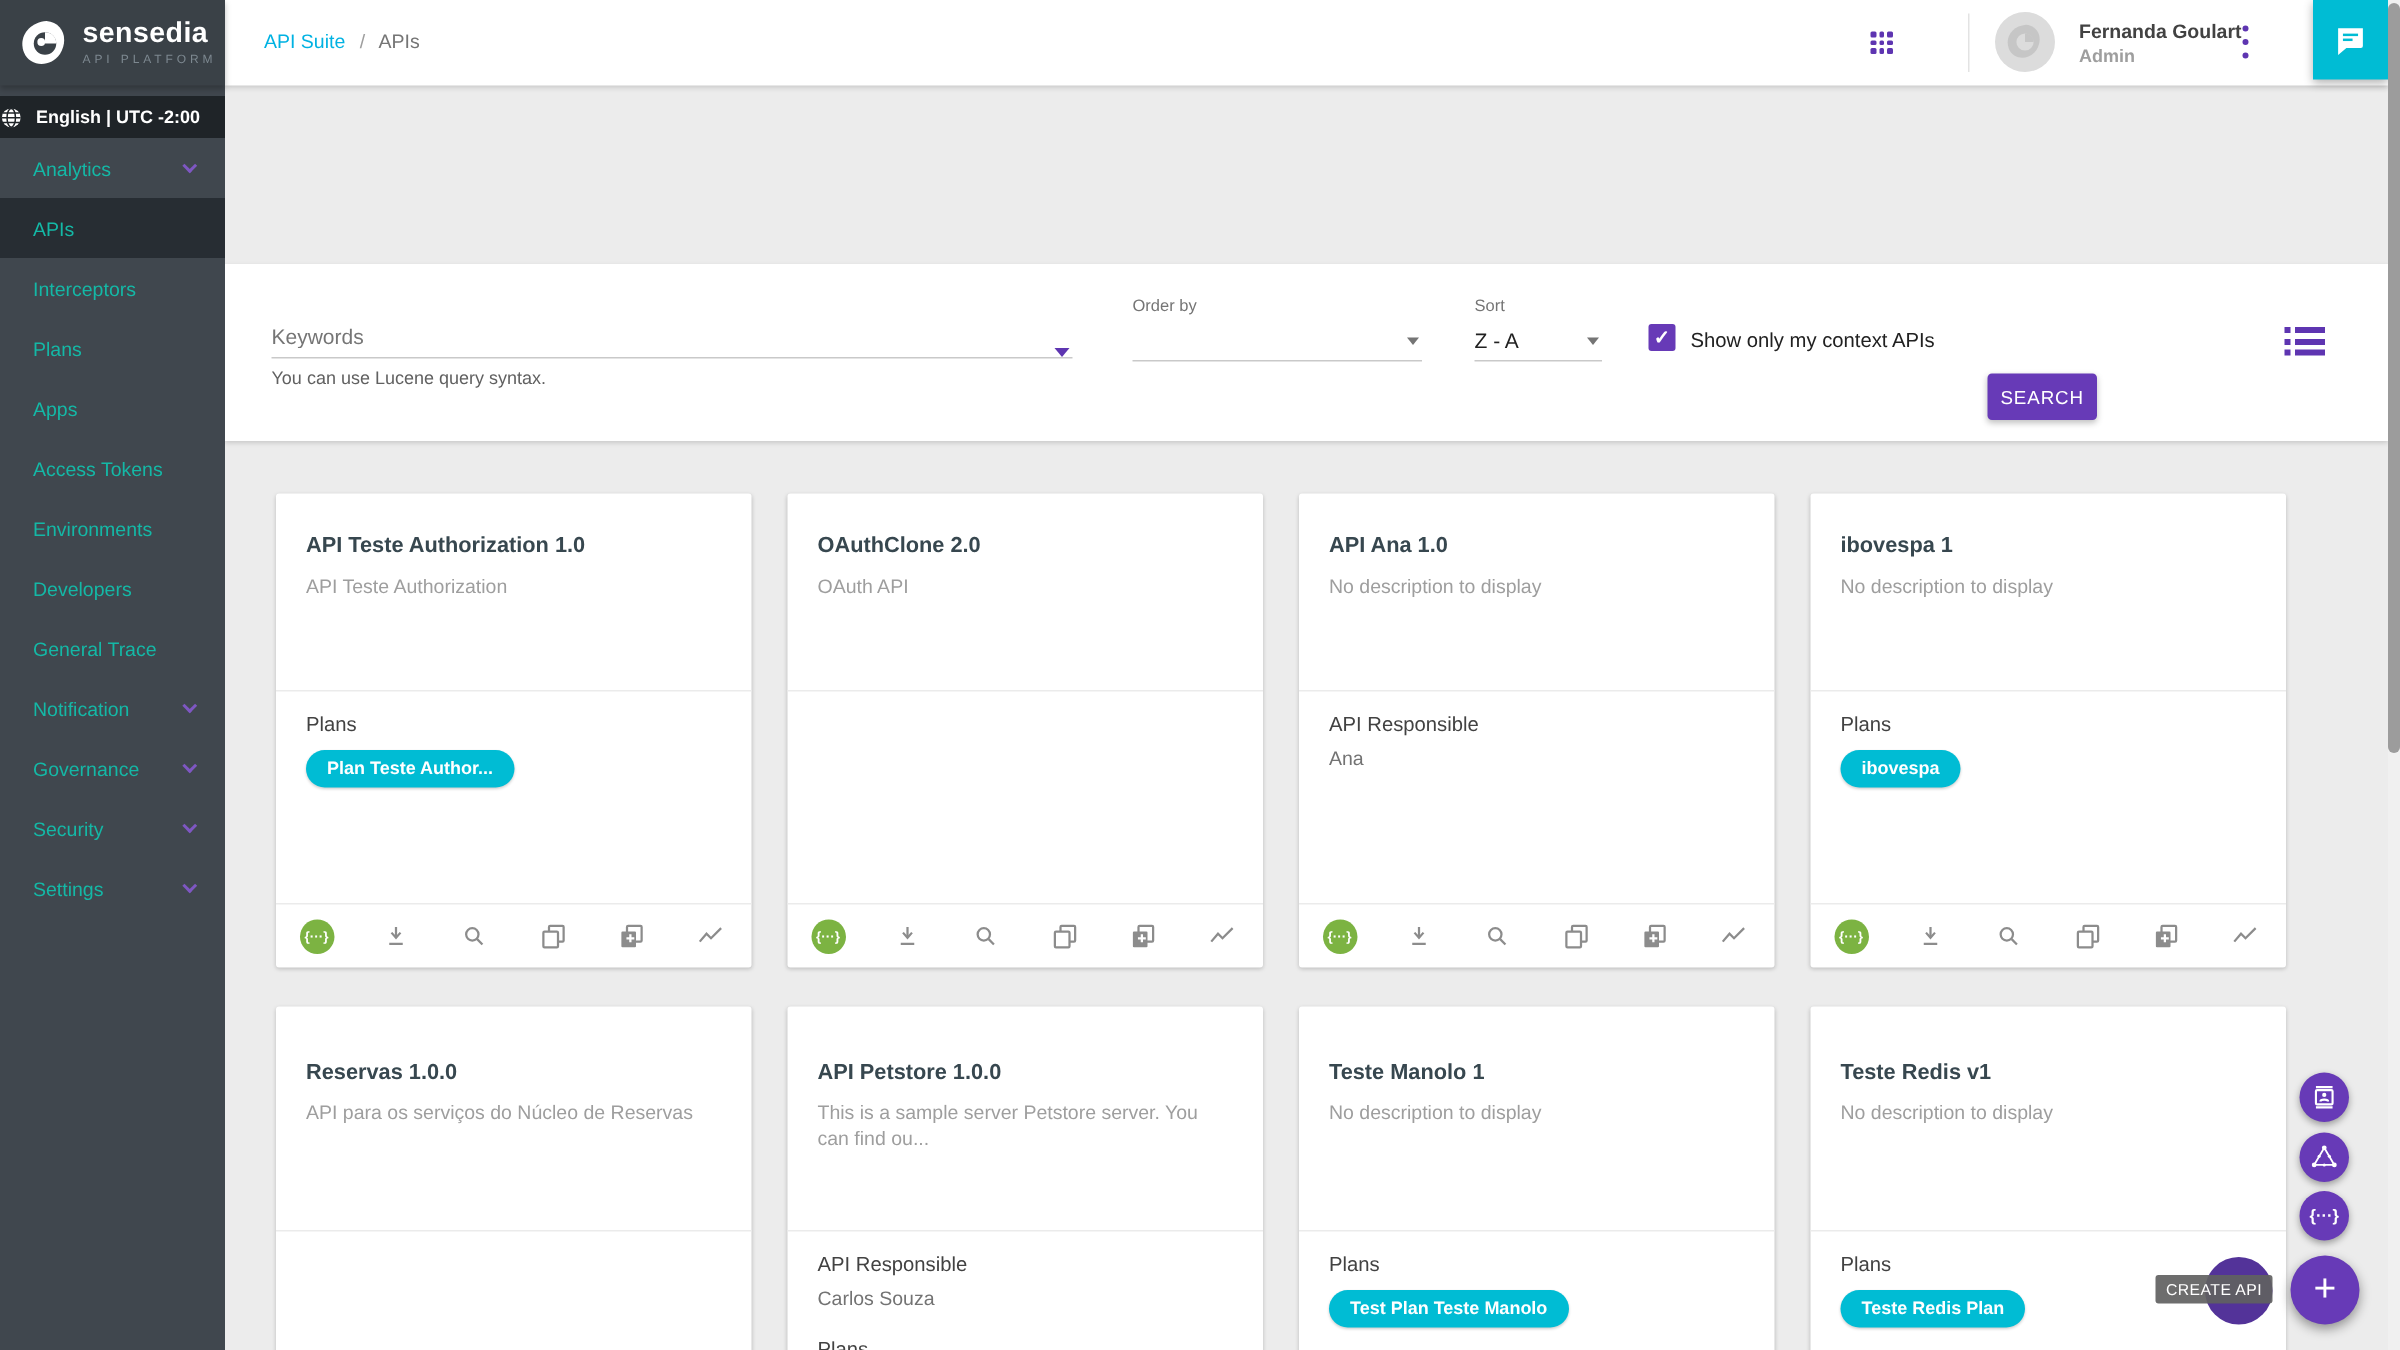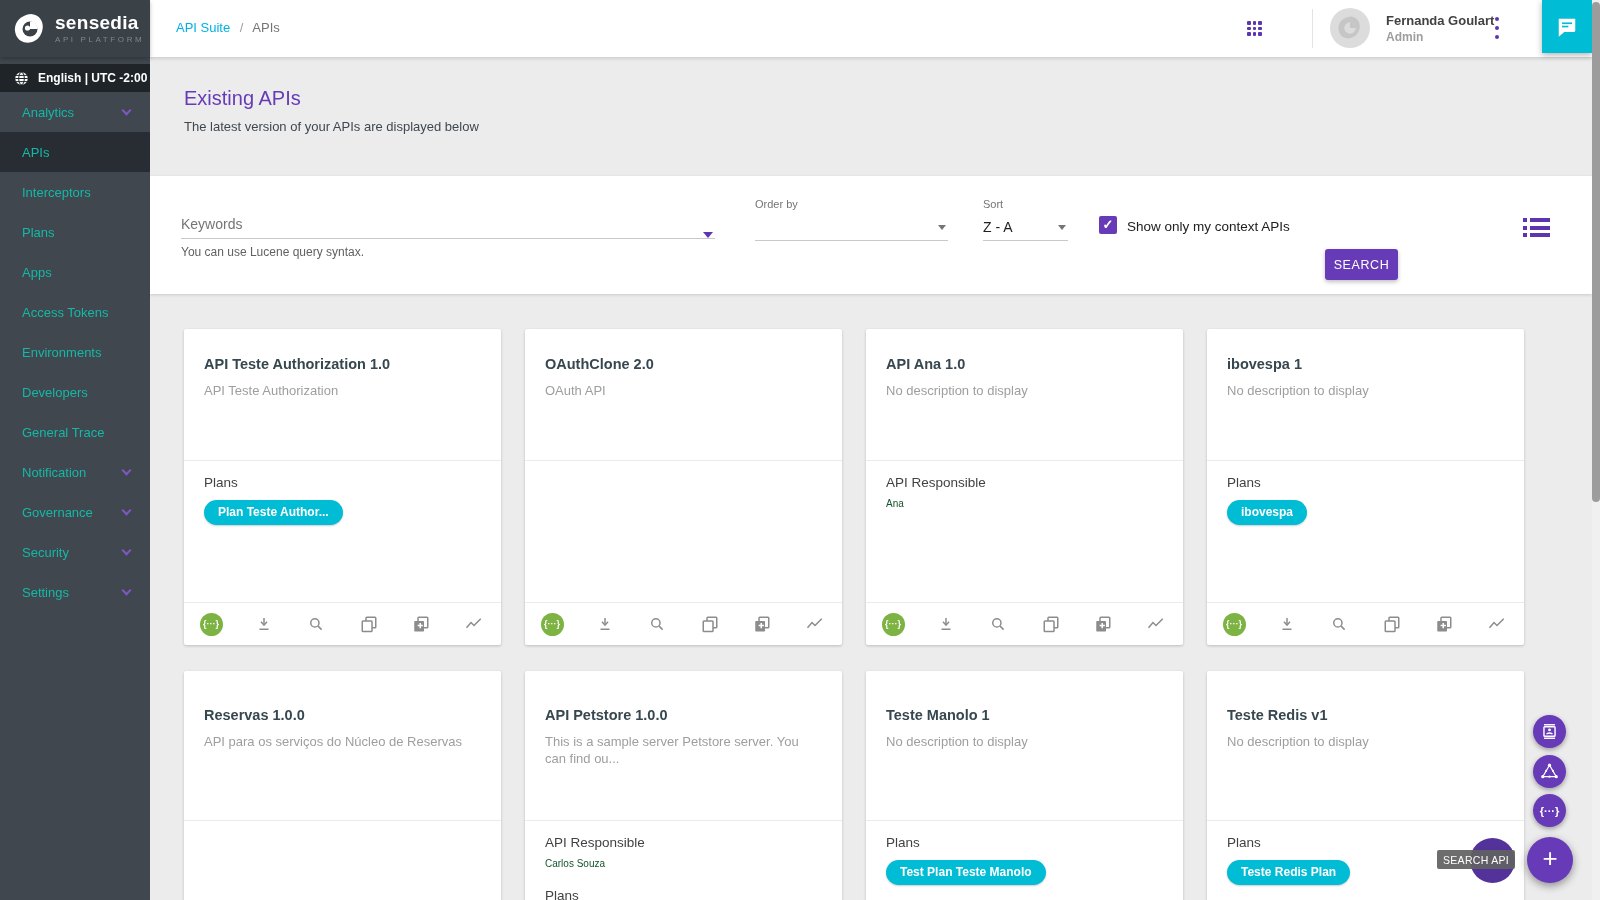--- a/index.html
+++ b/index.html
@@ -4,21 +4,21 @@
 <style>
   * { margin:0; padding:0; box-sizing:border-box; }
   html,body { width:1600px; height:900px; overflow:hidden; font-family:"Liberation Sans", sans-serif; background:#ececec; position:relative; }
 
   
   .sidebar { position:absolute; left:0; top:0; width:150px; height:900px; background:#40474e; z-index:30; }
   .logo-block { height:57px; background:#3a4147; display:flex; align-items:center; padding-left:13px; box-shadow:0 2px 4px rgba(0,0,0,.25); }
   .logo-text { margin-left:8px; }
   .logo-name { color:#fff; font-size:19px; font-weight:700; letter-spacing:.3px; line-height:19px; }
   .logo-tag { color:#7d8890; font-size:8px; letter-spacing:2.6px; margin-top:3px; }
-  .locale-row { margin-top:7px; height:28px; background:#1f2428; display:flex; align-items:center; padding-left:14px; gap:9px; }
+  .locale-row { margin-top:7px; height:28px; background:#1f2428; display:flex; align-items:center; gap:9px; }
   .locale-row span { color:#fff; font-size:12px; font-weight:700; }
   .side-item { height:40px; display:flex; align-items:center; padding-left:22px; position:relative; color:#14b8a6; font-size:13px; cursor:pointer; }
   .side-item.active { background:#272d33; }
   .chev { position:absolute; right:20px; top:15px; width:7px; height:7px; border-right:2px solid #7e57c2; border-bottom:2px solid #7e57c2; transform:rotate(45deg); }
 
   
   .header { position:absolute; left:150px; top:0; width:1442px; height:57px; background:#fff; z-index:20; box-shadow:0 1px 4px rgba(0,0,0,.18); }
   .breadcrumb { position:absolute; left:26px; top:20px; font-size:13px; }
   .bc-link { color:#00b2e2; cursor:pointer; }
   .bc-sep { color:#9e9e9e; margin:0 6px; }
@@ -67,21 +67,21 @@
   .card { width:317px; background:#fff; box-shadow:0 1px 3px rgba(0,0,0,.2); border-radius:2px; display:flex; flex-direction:column; position:relative; }
   .row-1 .card { height:316px; }
   .row-2 .card { height:320px; }
   .card-top { padding:0 20px; }
   .row-1 .card-top { height:131px; padding-top:27px; }
   .row-2 .card-top { height:149px; padding-top:36px; }
   .card-title { font-size:14.5px; font-weight:700; color:#37474f; }
   .card-desc { font-size:13px; color:#9e9e9e; margin-top:10px; line-height:17px; max-width:275px; }
   .card-mid { border-top:1px solid #ebebeb; padding:14px 20px 0; flex:1; }
   .mid-label { font-size:13.5px; color:#424242; }
-  .mid-value { font-size:10px; color:#14532d; margin-top:8px; }
+  .mid-value { font-size:13px; color:#737373; margin-top:8px; }
   .chip { display:inline-block; margin-top:10px; background:#00bcd4; color:#fff; font-size:12px; font-weight:700; padding:5px 14px 6px; border-radius:999px; box-shadow:0 1px 2px rgba(0,0,0,.2); cursor:pointer; }
   .card-foot { height:43px; border-top:1px solid #ebebeb; display:flex; align-items:center; justify-content:space-between; padding:0 15px; }
   .foot-ic { width:24px; height:24px; display:flex; align-items:center; justify-content:center; cursor:pointer; }
   .api-circle { width:23px; height:23px; border-radius:50%; background:#7cb342; color:#fff; font-size:9px; font-weight:700; display:flex; align-items:center; justify-content:center; letter-spacing:0; }
 
   
   .mini-fab { position:absolute; width:33px; height:33px; border-radius:50%; background:#673ab7; box-shadow:0 2px 5px rgba(0,0,0,.35); display:flex; align-items:center; justify-content:center; z-index:50; cursor:pointer; color:#fff; }
   .fab-braces { font-size:11px; font-weight:700; color:#fff; }
   .fab-main { position:absolute; left:1527px; top:837px; width:46px; height:46px; border-radius:50%; background:#673ab7; box-shadow:0 3px 8px rgba(0,0,0,.4); display:flex; align-items:center; justify-content:center; z-index:50; cursor:pointer; }
   .fab-main span { color:#fff; font-size:26px; font-weight:400; margin-top:-3px; }
@@ -209,24 +209,20 @@
 <div class="chat-btn">
   <svg width="22" height="22" viewBox="0 0 24 24">
     <path d="M3 3 h18 v13 a1.5 1.5 0 0 1 -1.5 1.5 H9 l-6 5 z" fill="#ffffff"></path>
     <rect x="6.5" y="7" width="11" height="1.8" fill="#00bcd4"></rect>
     <rect x="6.5" y="10.6" width="7" height="1.8" fill="#00bcd4"></rect>
   </svg>
 </div>
 
 <div class="content">
 
-  <div class="hero">
-    <div class="page-title">Existing APIs</div>
-    <div class="page-sub">The latest version of your APIs are displayed below</div>
-  </div>
 
   <div class="filter-panel">
     <div class="kw-wrap">
       <input class="kw-input" placeholder="Keywords" style="">
     </div>
     <div class="kw-caret"></div>
     <div class="kw-help">You can use Lucene query syntax.</div>
 
     <div class="orderby">
       <div class="sel-label">Order by</div>
@@ -513,20 +509,20 @@
     <circle cx="7.7" cy="11.2" r="1.3" fill="#ffffff"></circle>
     <circle cx="16.3" cy="11.2" r="1.3" fill="#ffffff"></circle>
     <circle cx="12" cy="18.5" r="1.3" fill="#ffffff"></circle>
   </svg>
 </div>
 <div class="mini-fab" style="left:1533px; top:794px;">
   <span class="fab-braces">{···}</span>
 </div>
 
 <div class="fab-ghost"></div>
-<div class="fab-tooltip">SEARCH API</div>
+<div class="fab-tooltip">CREATE API</div>
 <div class="fab-main">
   <span>+</span>
 </div>
 
 <div class="scrollbar">
   <div class="scroll-thumb"></div>
 </div>
 
 </body></html>

